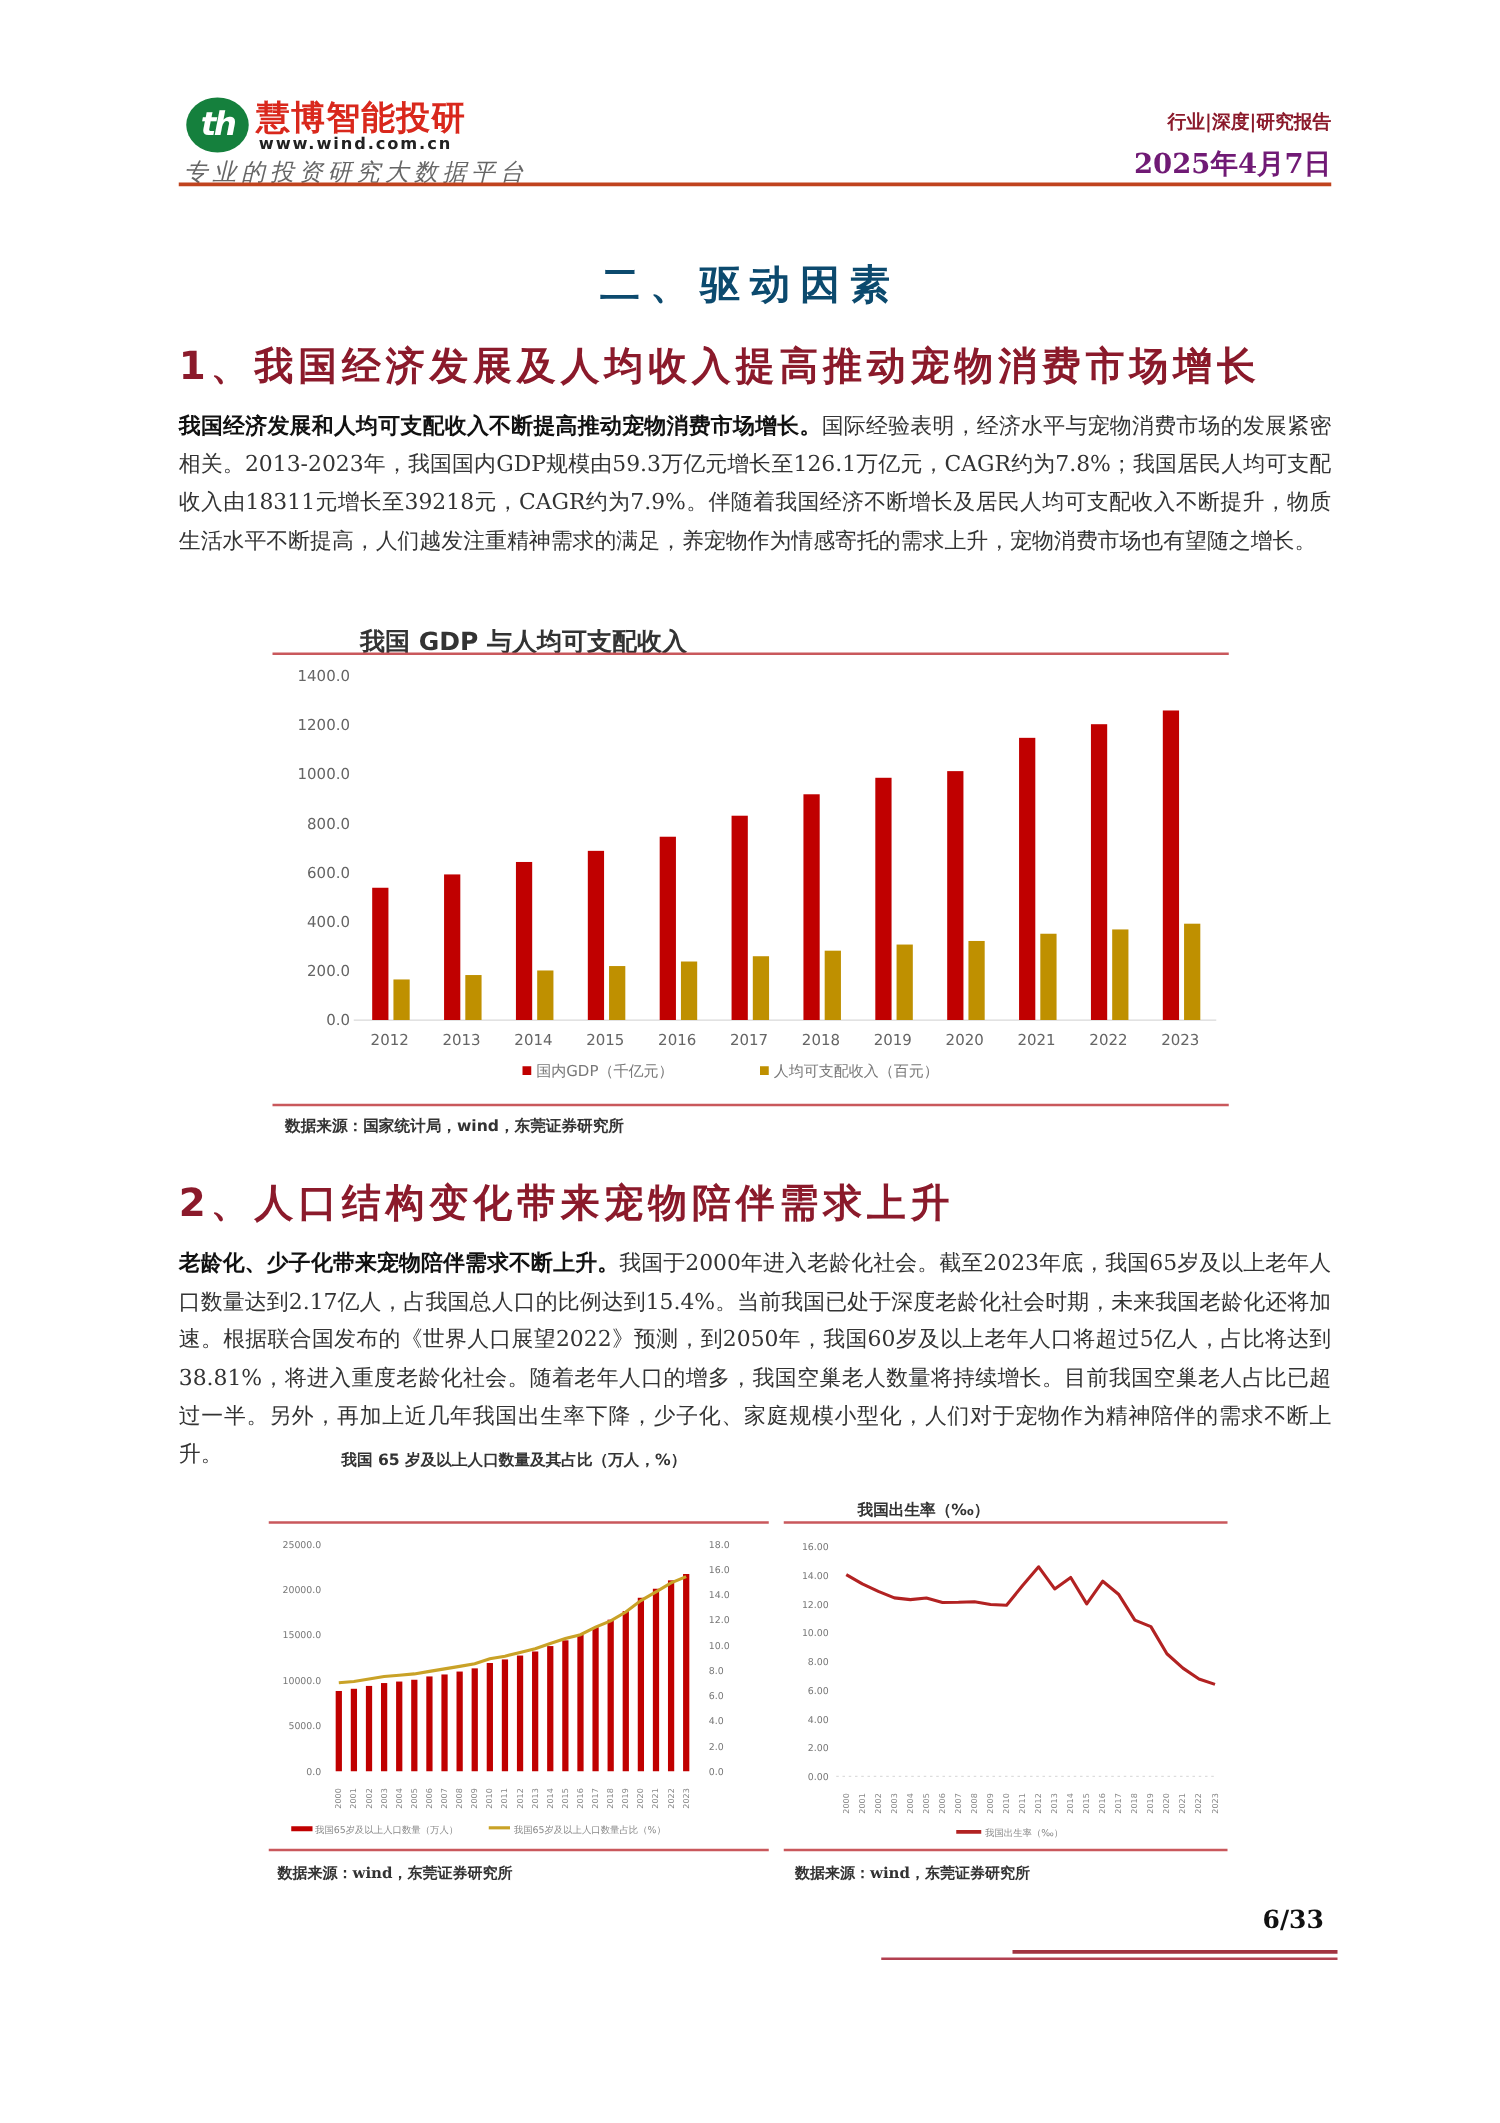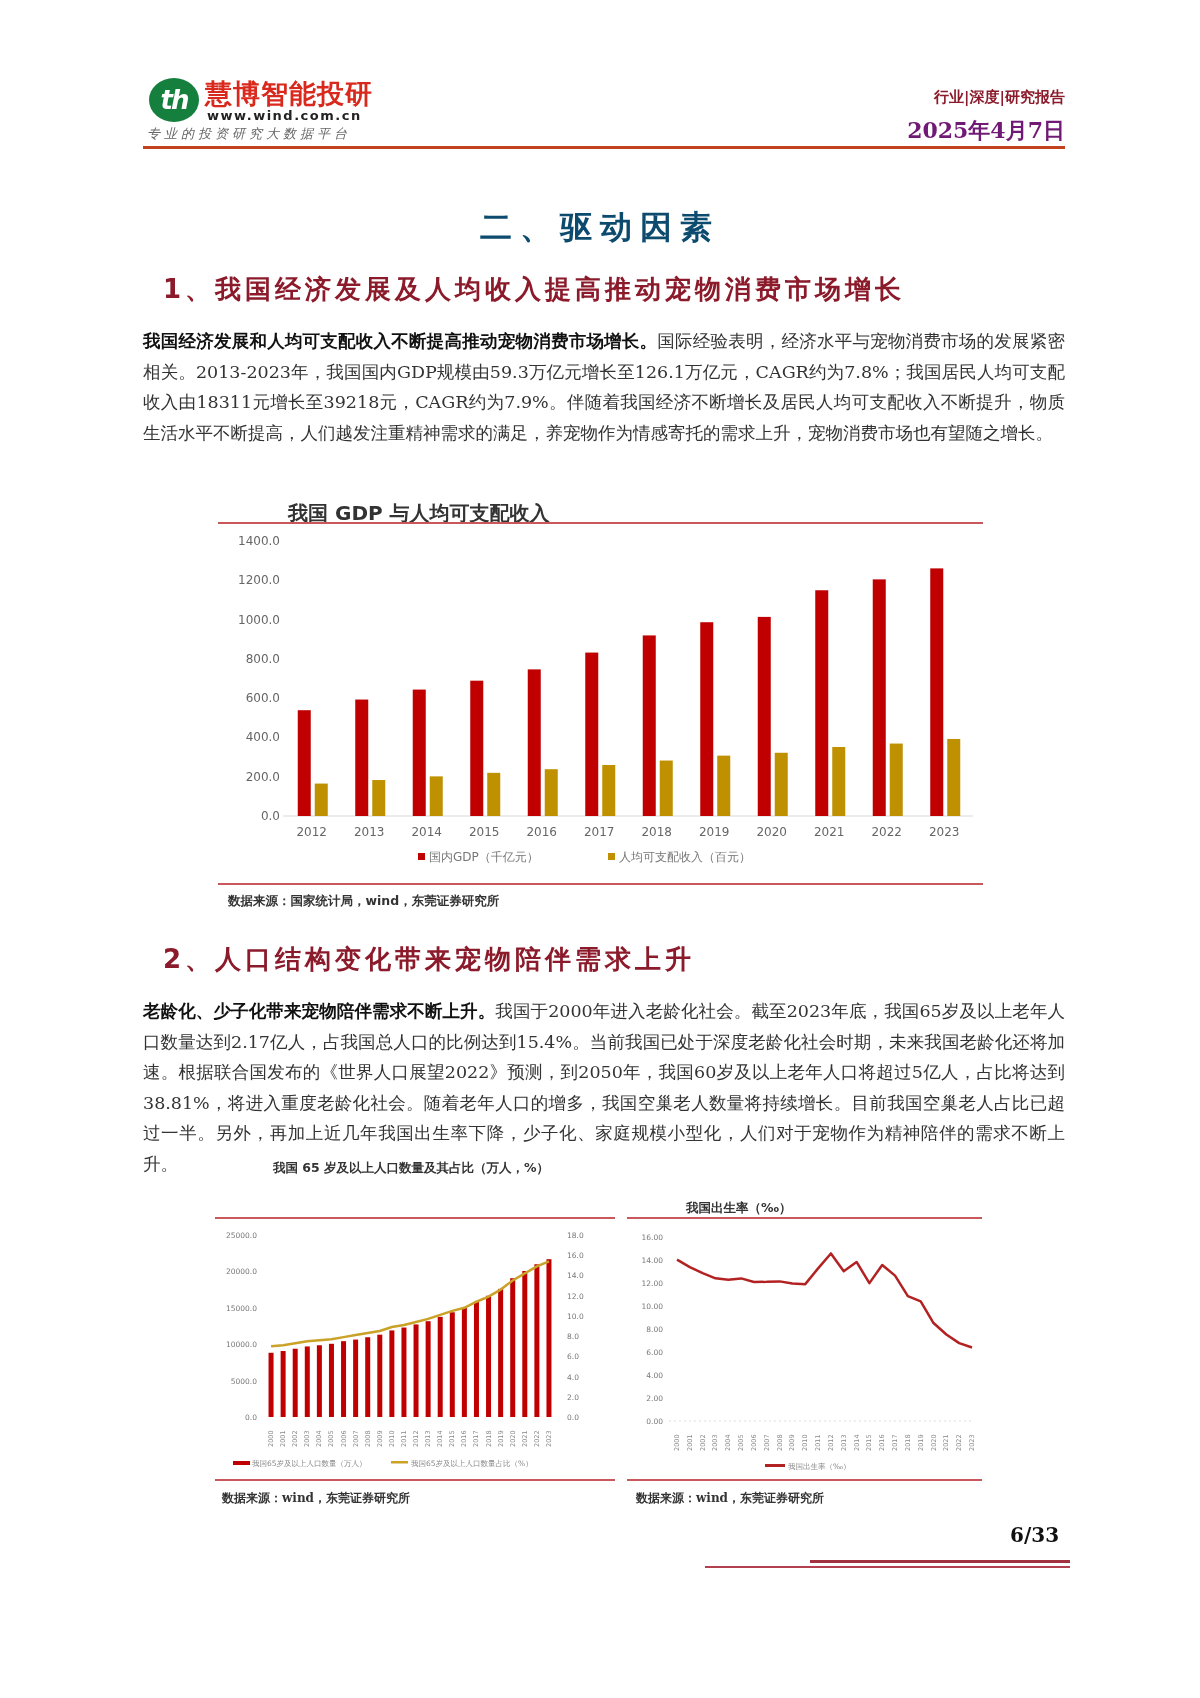--- a/index.html
+++ b/index.html
@@ -3,27 +3,27 @@
 <meta charset="utf-8">
 <style>
   * { box-sizing: border-box; margin: 0; padding: 0; }
   html, body { width: 1200px; height: 1698px; background: #ffffff; }
   body { position: relative; font-family: "DejaVu Serif", "Liberation Serif", serif; color: #222; overflow: hidden; }
 
   .header { position: absolute; left: 143px; top: 68px; width: 922px; height: 80px; }
   .logo-circle { position: absolute; left: 6px; top: 10px; width: 50px; height: 44px; border-radius: 50%; background: #15803d; color: #fff; font-family: "DejaVu Sans", sans-serif; font-weight: bold; font-style: italic; font-size: 26px; display: flex; align-items: center; justify-content: center; letter-spacing: -2px; }
   .logo-name { position: absolute; left: 62px; top: 8px; font-family: "DejaVu Sans", sans-serif; font-weight: bold; font-size: 27px; color: #d9281c; letter-spacing: 1px; }
   .logo-url { position: absolute; left: 64px; top: 40px; font-family: "DejaVu Sans", sans-serif; font-weight: bold; font-size: 13px; color: #222; letter-spacing: 1.5px; }
-  .logo-slogan { position: absolute; left: 4px; top: 57px; font-family: "DejaVu Serif", serif; font-style: italic; font-size: 13px; color: #666; letter-spacing: 4px; }
+  .logo-slogan { position: absolute; left: 4px; top: 57px; font-family: "DejaVu Serif", serif; font-style: italic; font-size: 19px; color: #666; letter-spacing: 4px; }
   .report-type { position: absolute; right: 0; top: 20px; font-weight: bold; font-size: 15px; color: #8b1a2b; }
   .report-date { position: absolute; right: 0; top: 48px; font-weight: bold; font-size: 22px; color: #701a75; }
   .header-rule { position: absolute; left: 143px; top: 146px; width: 922px; height: 3px; background: #c0431e; }
 
   .section-title { position: absolute; left: 0; width: 1200px; top: 206px; text-align: center; font-weight: bold; font-size: 32px; color: #0c4a6e; letter-spacing: 8px; font-family: "DejaVu Sans", sans-serif; }
-  .subhead { position: absolute; left: 143px; font-weight: bold; font-size: 26px; color: #8b1a2b; letter-spacing: 4px; font-family: "DejaVu Sans", sans-serif; margin-left: 20px; }
+  .subhead { position: absolute; left: 143px; font-weight: bold; font-size: 31px; color: #8b1a2b; letter-spacing: 4px; font-family: "DejaVu Sans", sans-serif; }
 
   .para { position: absolute; left: 143px; width: 922px; font-size: 17.5px; line-height: 30.5px; color: #333; text-align: justify; }
   .para b { color: #111; font-family: "DejaVu Sans", sans-serif; }
 
   .chart-title { position: absolute; font-family: "DejaVu Sans", sans-serif; font-size: 20px; font-weight: bold; color: #333; }
   .rule-red { position: absolute; height: 2px; background: #c9585c; }
   .source { position: absolute; font-family: "DejaVu Sans", sans-serif; font-weight: bold; font-size: 12.5px; color: #333; }
 
   svg text { font-family: "DejaVu Sans", sans-serif; }
 

